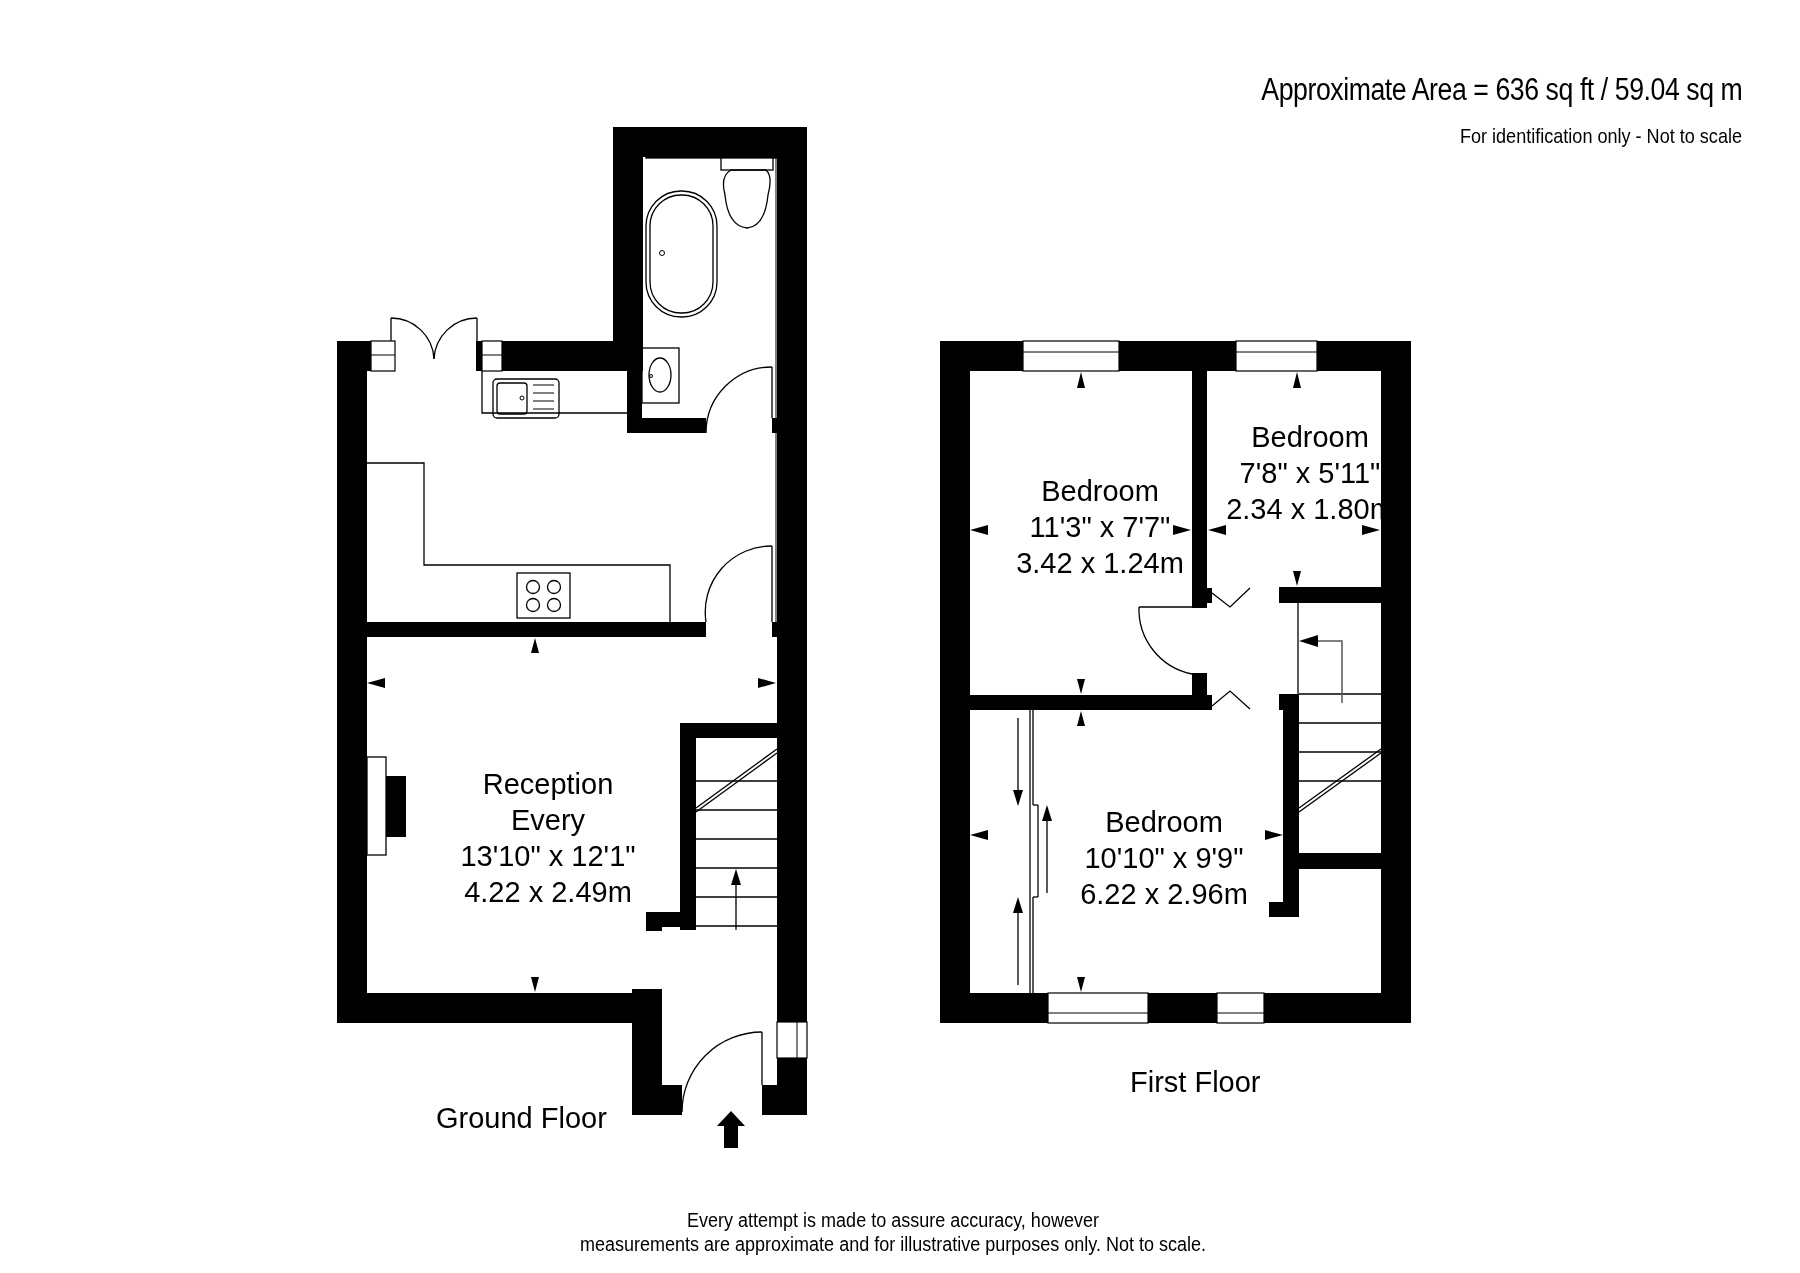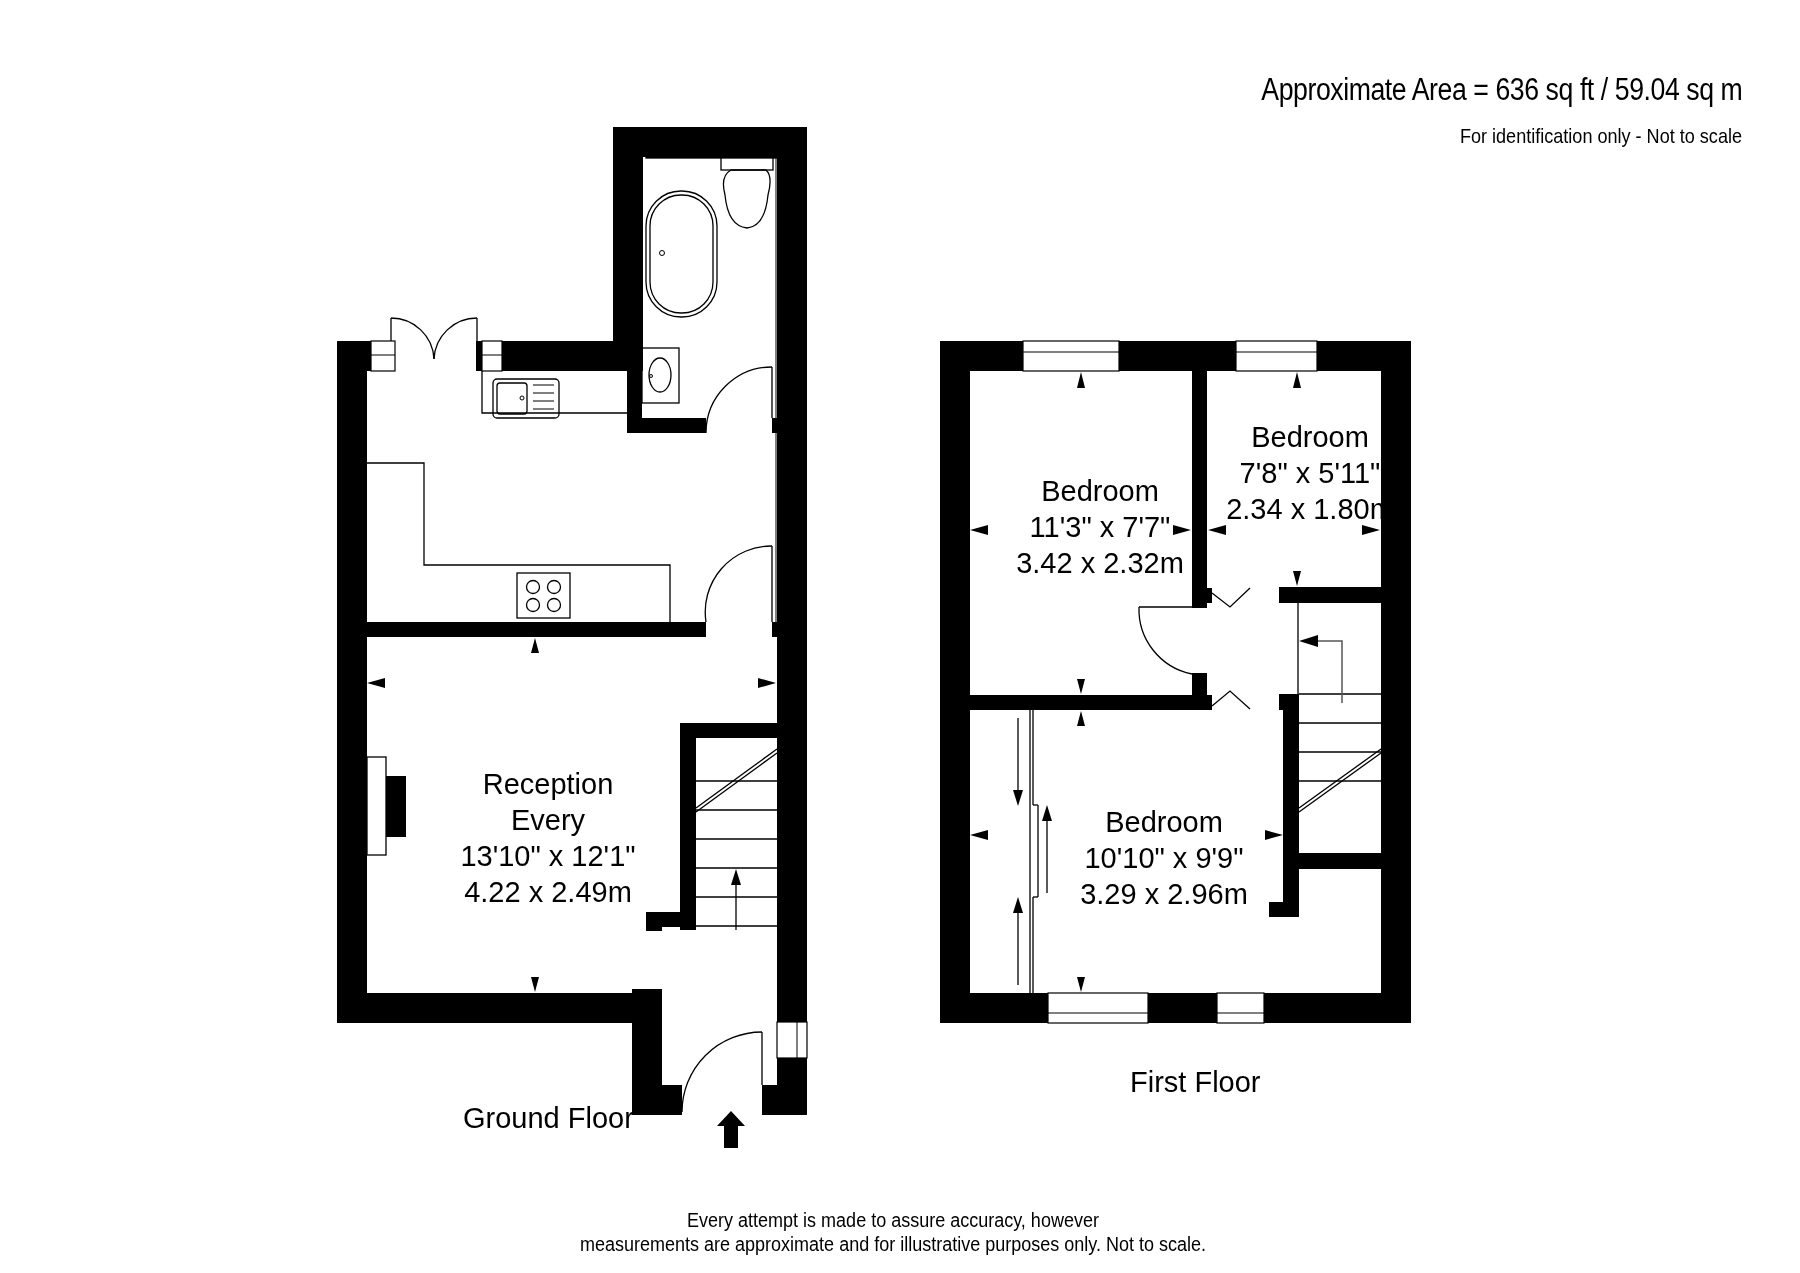--- a/index.html
+++ b/index.html
@@ -208,36 +208,36 @@
       <polygon class="arrow" points="1283,835 1265,830 1265,840"></polygon>
     </g>
   </svg>
 
   <div class="txt room-label" style="left:548px; top:738px;margin-top:28px;">
     <div>Reception</div>
     <div>Every</div>
     <div>13'10" x 12'1"</div>
     <div>4.22 x 2.49m</div>
   </div>
-  <div class="txt floor-label" style="left:463px; top:1104px;">Ground Floor</div>
+  <div class="txt floor-label" style="left:436px; top:1104px;">Ground Floor</div>
 
   <div class="txt room-label" style="left:1100px; top:473px;">
     <div>Bedroom</div>
     <div>11'3" x 7'7"</div>
-    <div>3.42 x 2.32m</div>
+    <div>3.42 x 1.24m</div>
   </div>
   <div class="txt room-label" style="left:1310px; top:419px;">
     <div>Bedroom</div>
     <div>7'8" x 5'11"</div>
     <div>2.34 x 1.80m</div>
   </div>
   <div class="txt room-label" style="left:1164px; top:804px;">
     <div>Bedroom</div>
     <div>10'10" x 9'9"</div>
-    <div>3.29 x 2.96m</div>
+    <div>6.22 x 2.96m</div>
   </div>
   <div class="txt floor-label" style="left:1130px; top:1068px;">First Floor</div>
 
   <div class="txt disclaimer" style="left:893px; top:1208px;">
     <div>Every attempt is made to assure accuracy, however</div>
     <div>measurements are approximate and for illustrative purposes only. Not to scale.</div>
   </div>
 </div>
 
 </body></html>

